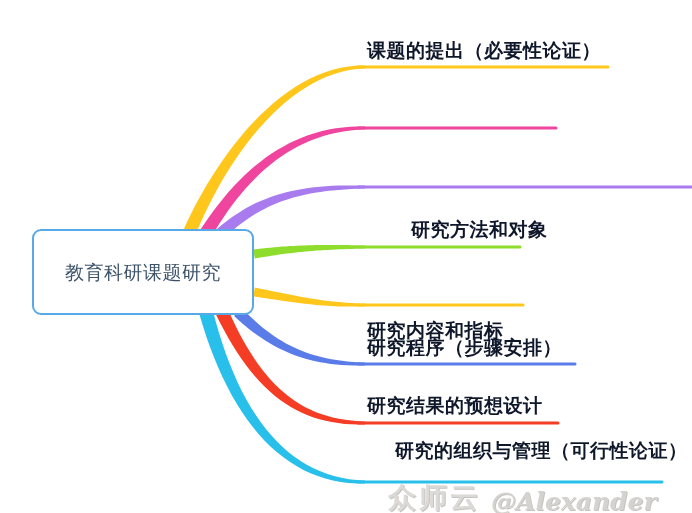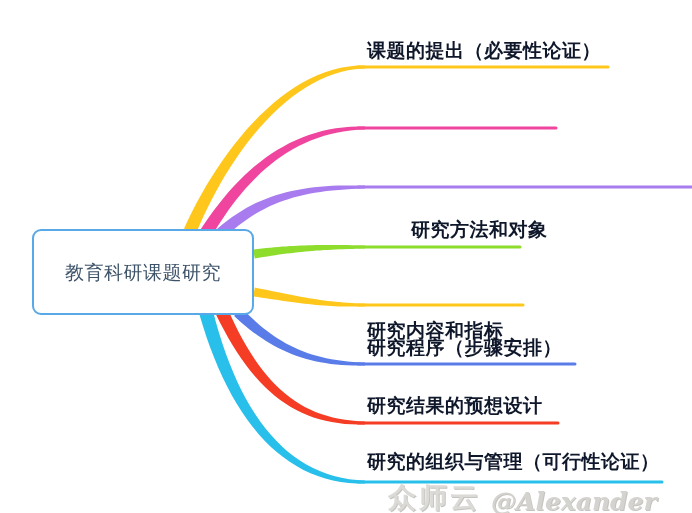--- a/index.html
+++ b/index.html
@@ -22,21 +22,21 @@
     font-size:19px; font-weight:bold; color:#0f172a;
     white-space:nowrap; z-index:2; letter-spacing:0.5px;
   }
   .bl-0 { top:39px; }
   .bl-1 { top:99px; }
   .bl-2 { top:159px; }
   .bl-3 { top:218px;margin-left:44px; }
   .bl-4 { top:277px;margin-top:42px; }
   .bl-5 { top:336px; }
   .bl-6 { top:394px; }
-  .bl-7 { top:450px; }
+  .bl-7 { top:439px;margin-left:28px; }
   .watermark {
     position:absolute; left:388px; top:479px; z-index:3;
     display:flex; align-items:flex-end; gap:10px; white-space:nowrap;
   }
   .wm-brand {
     font-size:28px; font-weight:bold; letter-spacing:3px;
     color:#dcdad6; text-shadow:1px 1px 0 #c6c4c0;
   }
   .wm-handle {
     font-family:"DejaVu Serif", serif; font-style:italic; font-weight:bold;

